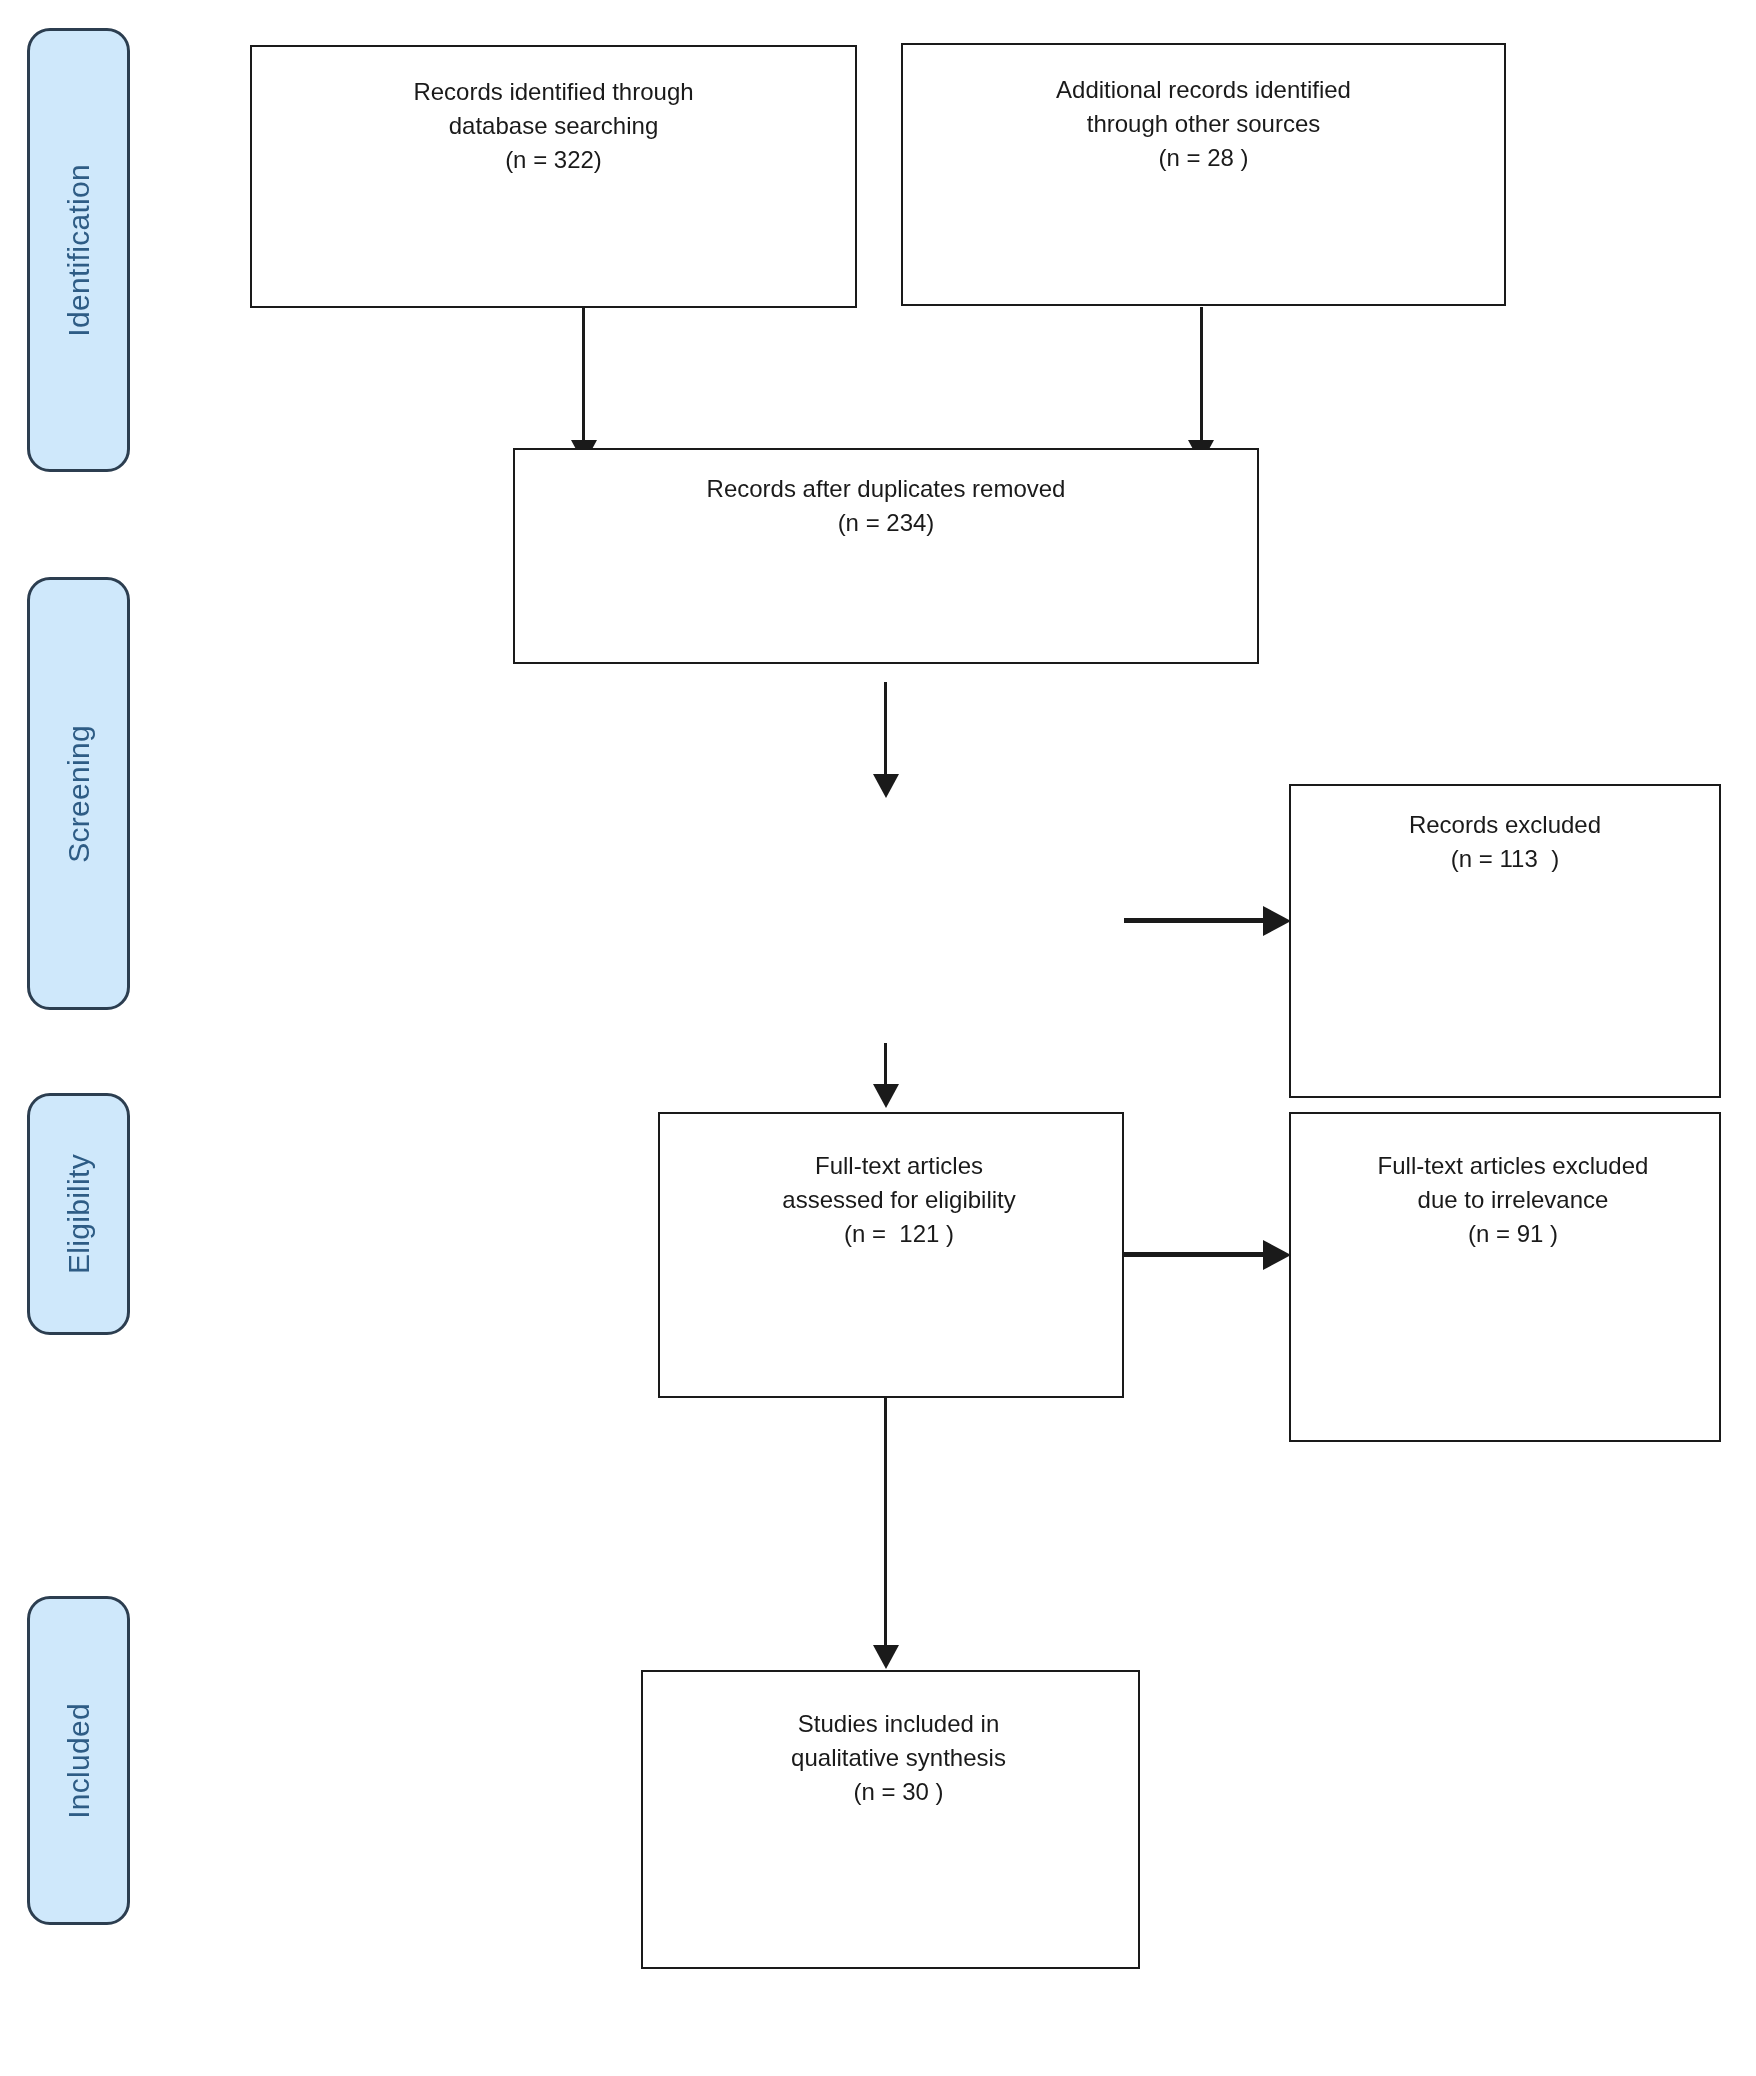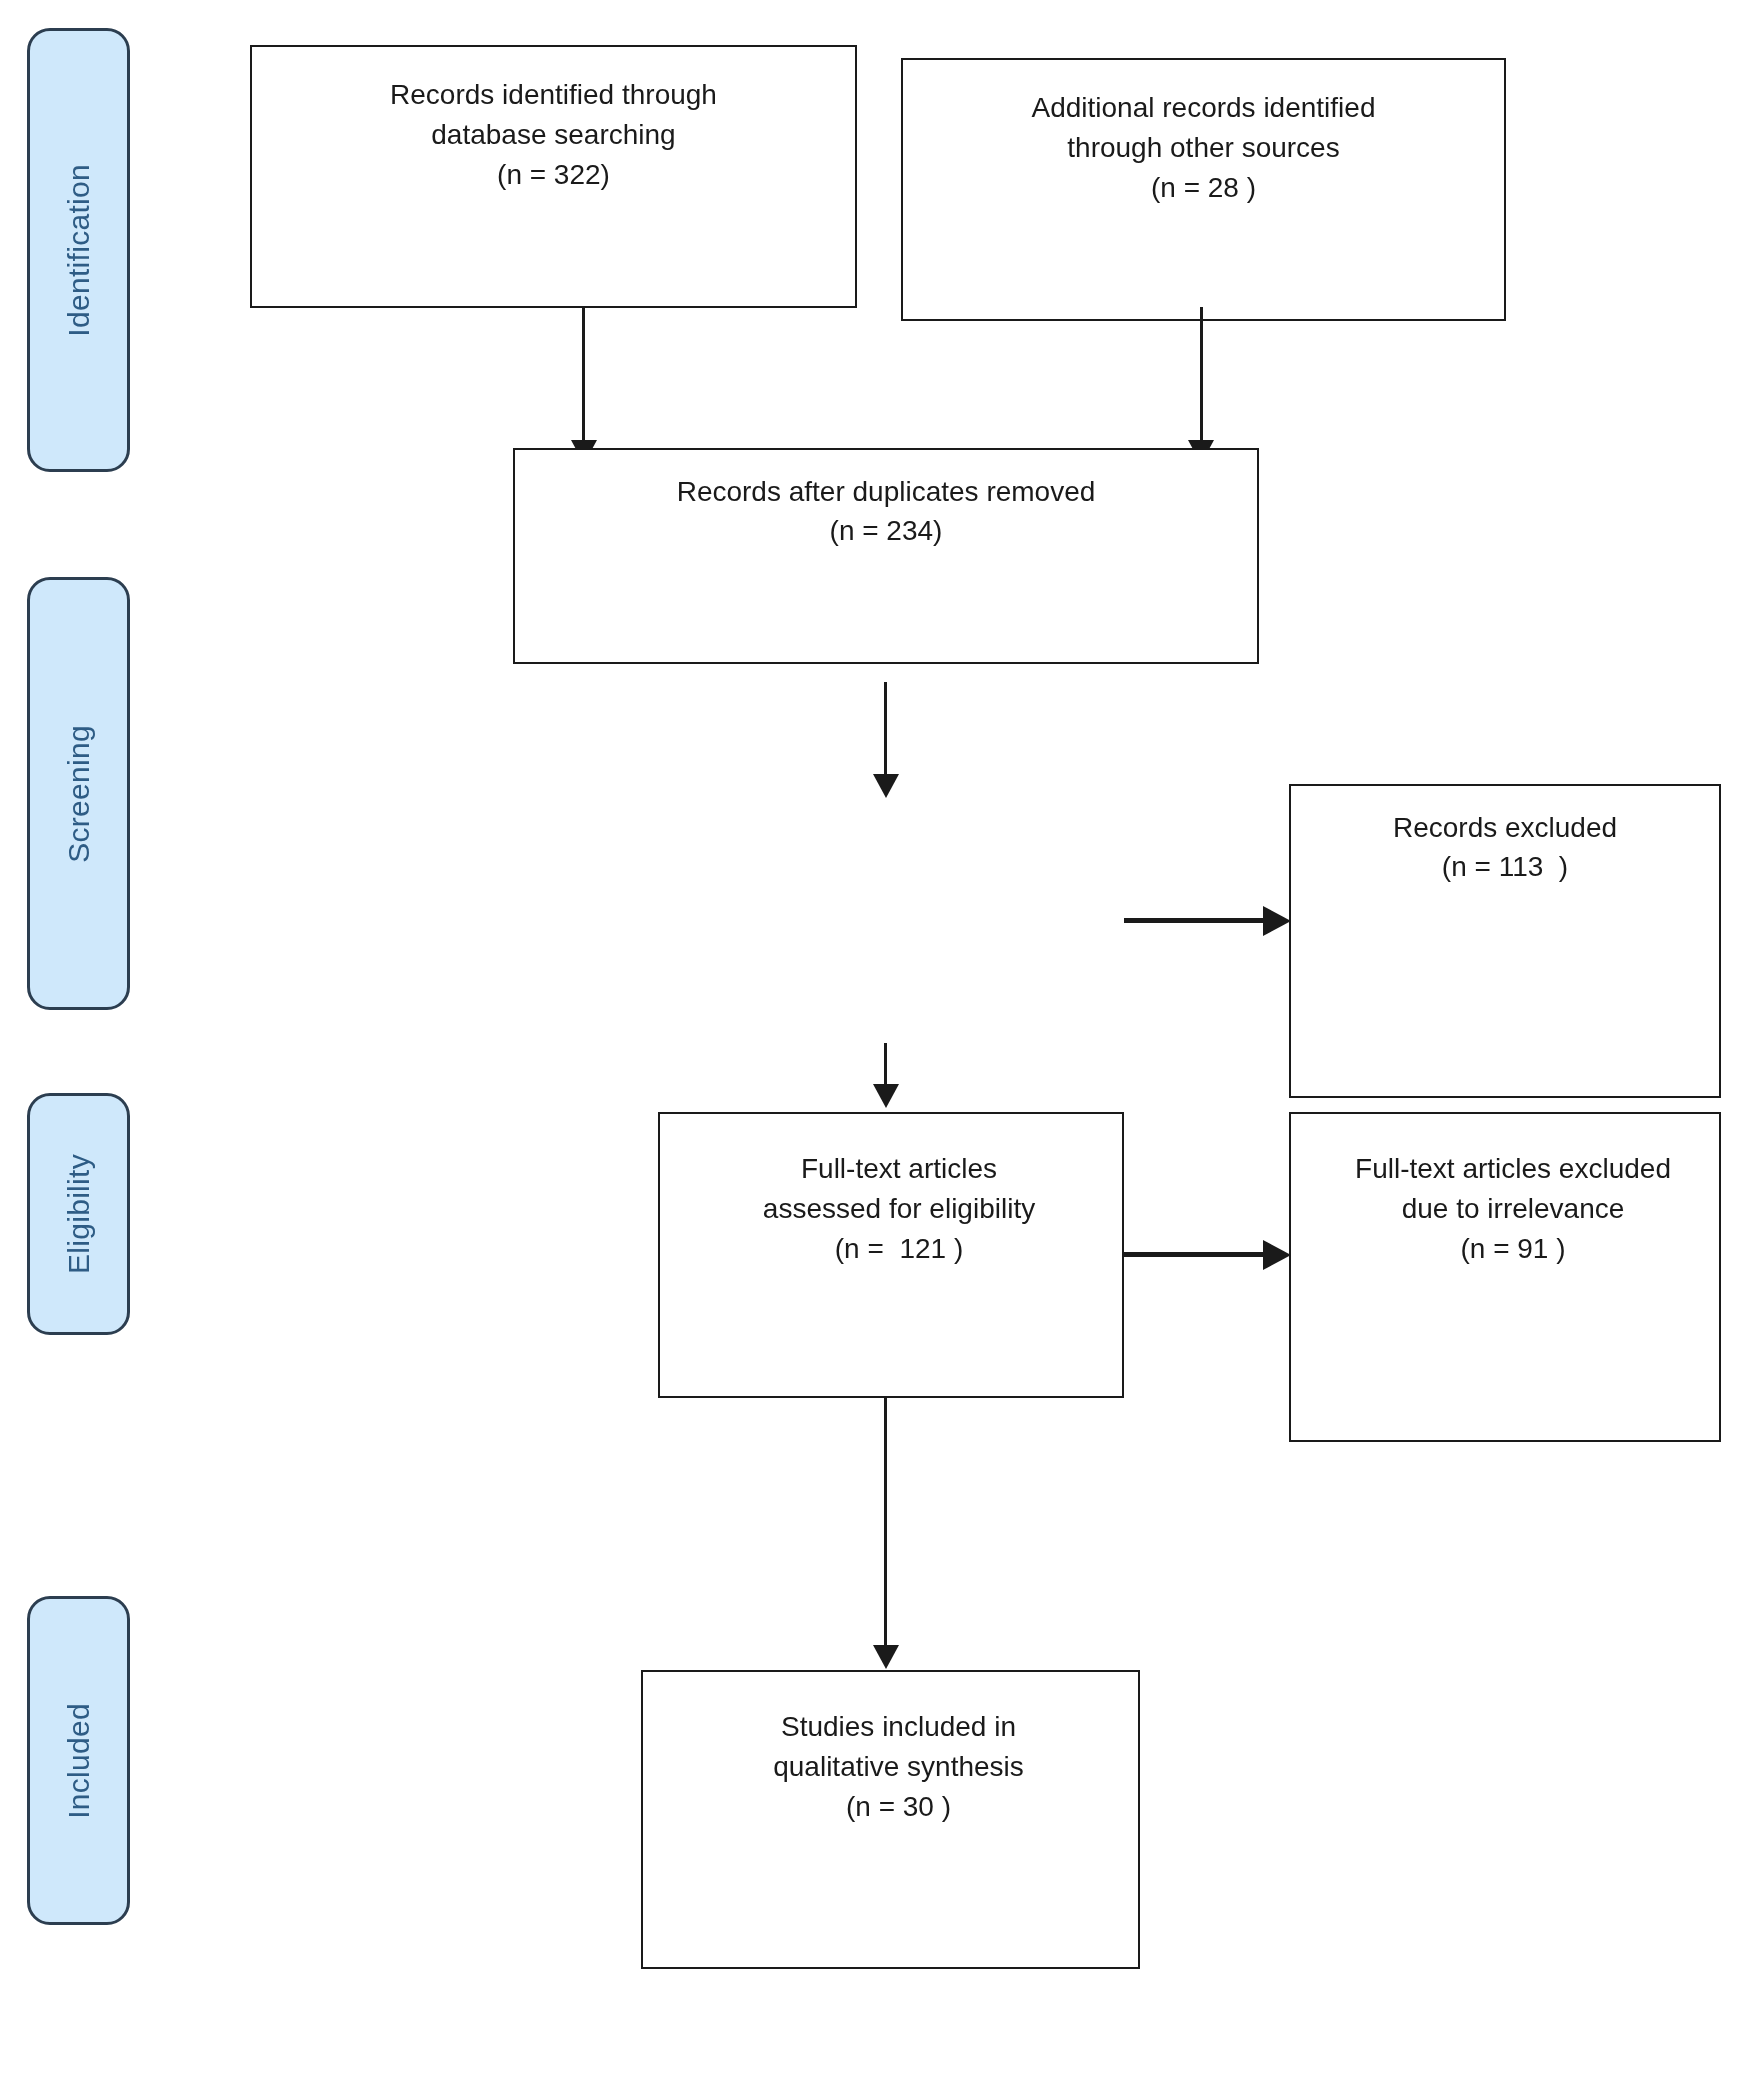--- a/index.html
+++ b/index.html
@@ -44,21 +44,21 @@
     border: 2.7px solid #1a1a1a;
     box-sizing: border-box;
     display: flex;
     flex-direction: column;
     align-items: center;
   }
   .fbox .lines {
     width: 100%;
     text-align: center;
     color: #1a1a1a;
-    font-size: 28px;
+    font-size: 24px;
     line-height: 1.42;
     font-family: "Liberation Sans", sans-serif;
     white-space: pre-wrap;
   }
 
   
   .pad-a .lines { padding-top: 28px; }
   .pad-b .lines { padding-top: 21.6px; }
   .pad-c .lines { padding-top: 35px; padding-left: 16px; }
 
@@ -108,21 +108,21 @@
   <div class="stage" style="left:27px; top:1596px; width:103px; height:329px;">
     <span class="stage-label">Included</span>
   </div>
 
   <div class="fbox pad-a" style="left:250px; top:45px; width:607px; height:263px;">
     <div class="lines">Records identified through
 database searching
 (n = 322)</div>
   </div>
 
-  <div class="fbox pad-a" style="left:901px; top:58px; width:605px; height:263px;">
+  <div class="fbox pad-a" style="left:901px; top:43px; width:605px; height:263px;">
     <div class="lines">Additional records identified
 through other sources
 (n = 28 )</div>
   </div>
 
   <div class="vline" style="left:582px; top:307px; height:135px;"></div>
   <div class="arrow-down" style="left:571px; top:440px;"></div>
 
   <div class="vline" style="left:1200px; top:307px; height:135px;"></div>
   <div class="arrow-down" style="left:1188px; top:440px;"></div>

